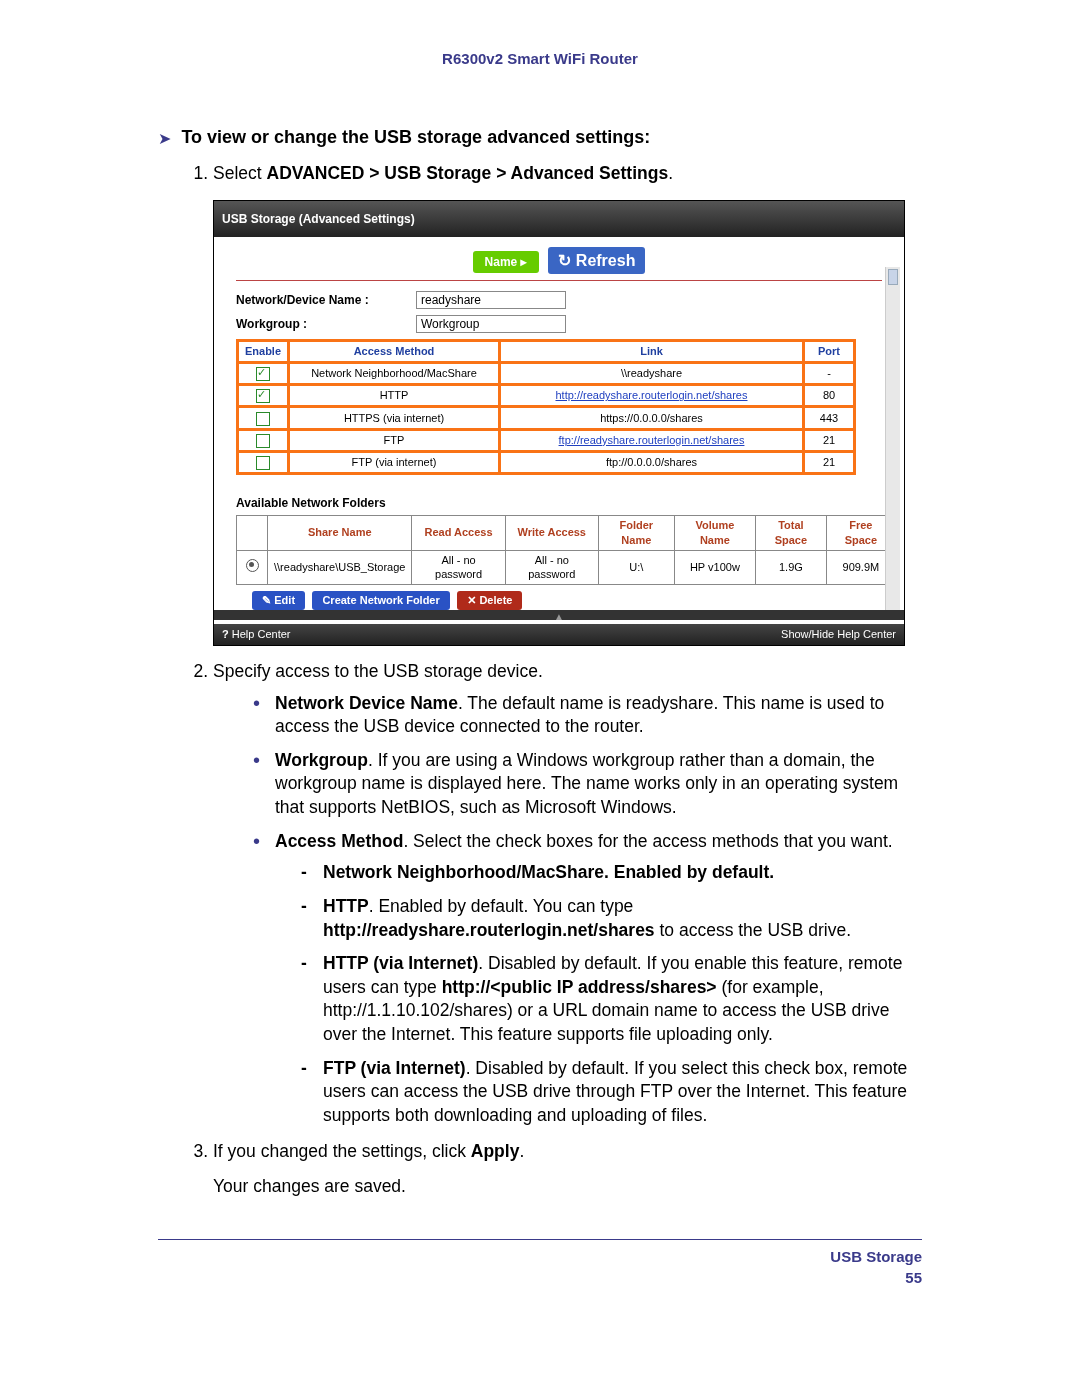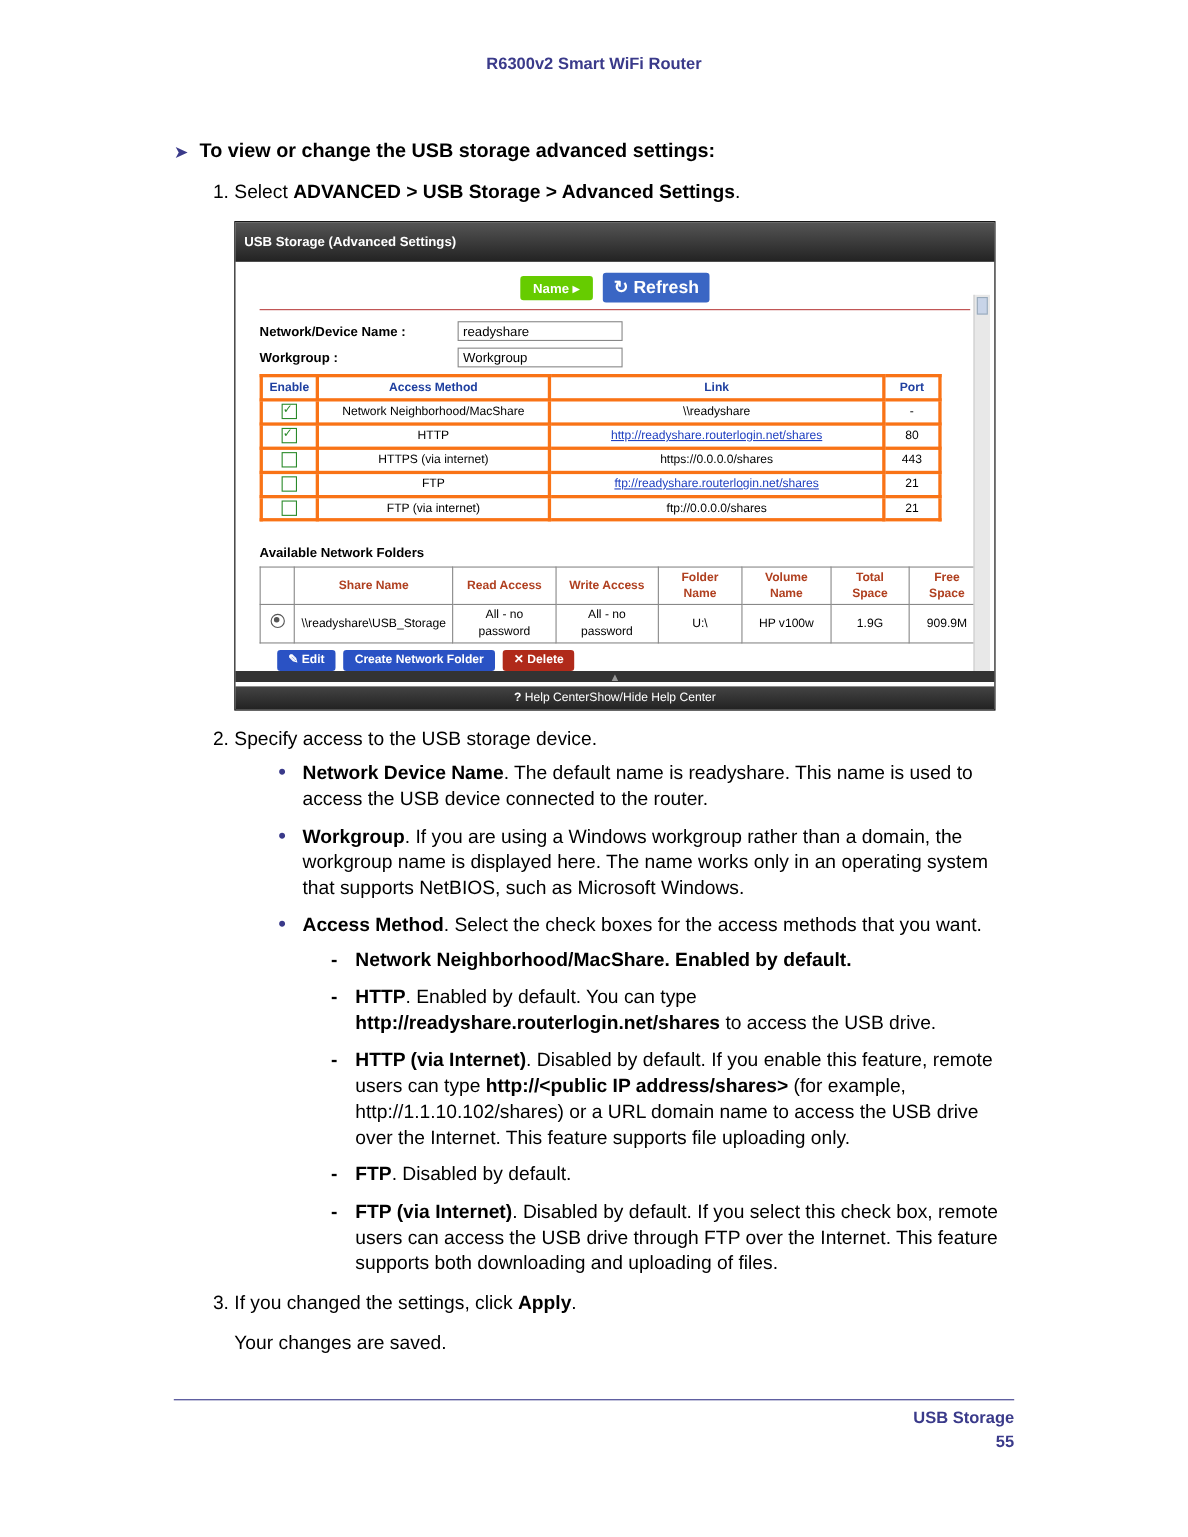--- a/index.html
+++ b/index.html
@@ -32,21 +32,21 @@
   .subhdr{font-weight:bold;font-size:12px;margin:20px 0 4px 0}
   table.fold{border-collapse:collapse;width:660px}
   table.fold th,table.fold td{border:1px solid #888;font-size:11px;padding:2px 6px;text-align:center}
   table.fold th{color:#b04020;font-weight:bold}
   .radio{width:11px;height:11px;border:1px solid #555;border-radius:50%;display:inline-block;position:relative}
   .radio.on::after{content:"";position:absolute;left:2px;top:2px;width:5px;height:5px;border-radius:50%;background:#555}
   .btnbar{margin:6px 0 0 16px}
   .pill{display:inline-block;color:#fff;font-size:11px;font-weight:bold;border-radius:3px;padding:2px 10px;margin-right:4px}
   .pill.blue{background:#2a52c4}
   .pill.red{background:#b02a1a}
-  .ss-footer{display:flex;justify-content:center;background:linear-gradient(#444,#222);color:#fff;font-size:11px;padding:3px 8px;margin-top:4px}
+  .ss-footer{display:flex;justify-content:space-between;background:linear-gradient(#444,#222);color:#fff;font-size:11px;padding:3px 8px;margin-top:4px}
   .ss-footer .hc::before{content:"? ";color:#fff;font-weight:bold}
   .arrowup{text-align:center;color:#999;font-size:10px;background:#333;height:10px}
   ul.bullets{list-style:none;padding-left:0;margin:8px 0 8px 40px}
   ul.bullets>li{position:relative;padding-left:22px;font-size:17.5px;line-height:1.35;margin-bottom:10px}
   ul.bullets>li::before{content:"•";color:#3a3a8a;font-size:20px;position:absolute;left:0;top:-2px}
   ul.dashes{list-style:none;padding-left:0;margin:8px 0 0 26px}
   ul.dashes>li{position:relative;padding-left:22px;font-size:17.5px;line-height:1.35;margin-bottom:10px}
   ul.dashes>li::before{content:"-";font-weight:bold;position:absolute;left:0;top:0}
   .footer-rule{border-top:1px solid #3a3a8a;margin:40px 0 8px 0}
   .footer{text-align:right;color:#3a3a8a;font-weight:bold;font-size:15px}
@@ -184,23 +184,20 @@
           <span class="bold">Access Method</span><span>. Select the check boxes for the access methods that you want.</span>
           <ul class="dashes">
             <li><span class="bold">Network Neighborhood/MacShare. Enabled by default.</span></li>
             <li>
               <span class="bold">HTTP</span><span>. Enabled by default. You can type </span><span class="bold">http://readyshare.routerlogin.net/shares</span><span> to access the USB drive.</span>
             </li>
             <li>
               <span class="bold">HTTP (via Internet)</span><span>. Disabled by default. If you enable this feature, remote users can type </span><span class="bold">http://&lt;public IP address/shares&gt;</span><span> (for example, http://1.1.10.102/shares) or a URL domain name to access the USB drive over the Internet. This feature supports file uploading only.</span>
             </li>
             <li>
-              <span class="bold">FTP</span><span>. Disabled by default.</span>
-            </li>
-            <li>
               <span class="bold">FTP (via Internet)</span><span>. Disabled by default. If you select this check box, remote users can access the USB drive through FTP over the Internet. This feature supports both downloading and uploading of files.</span>
             </li>
           </ul>
         </li>
       </ul>
     </li>
 
     <li>
       <span>If you changed the settings, click </span><span class="bold">Apply</span><span>.</span>
       <div style="margin-top:12px">Your changes are saved.</div>

